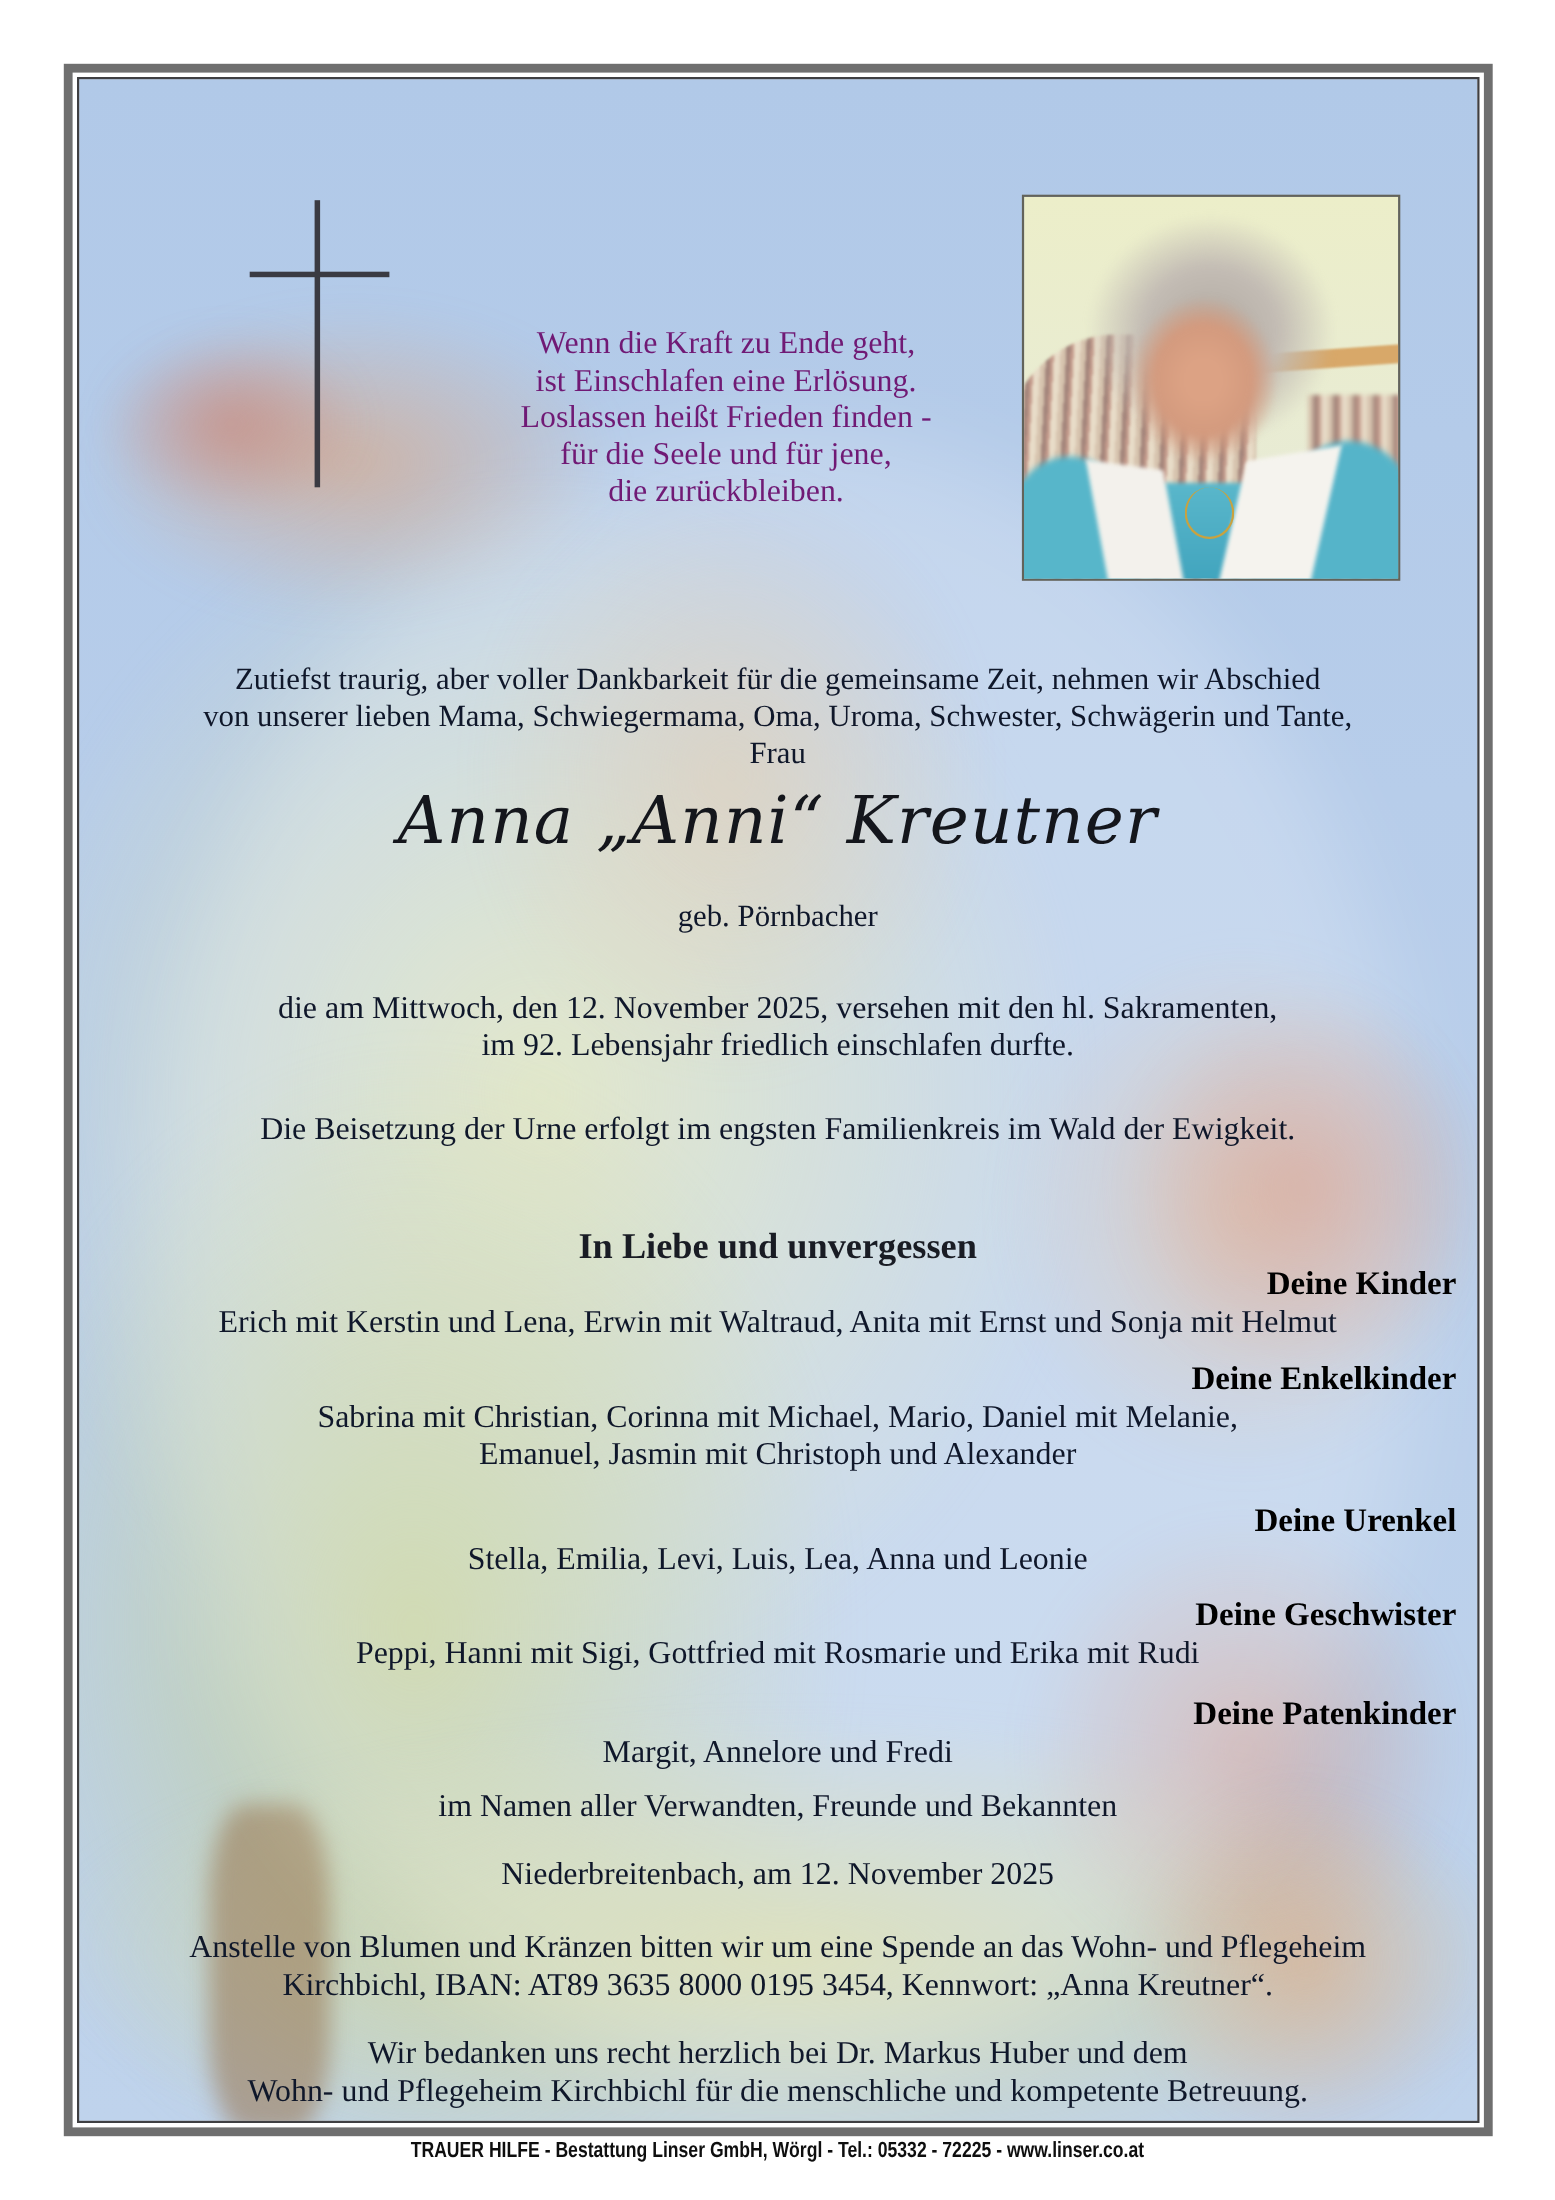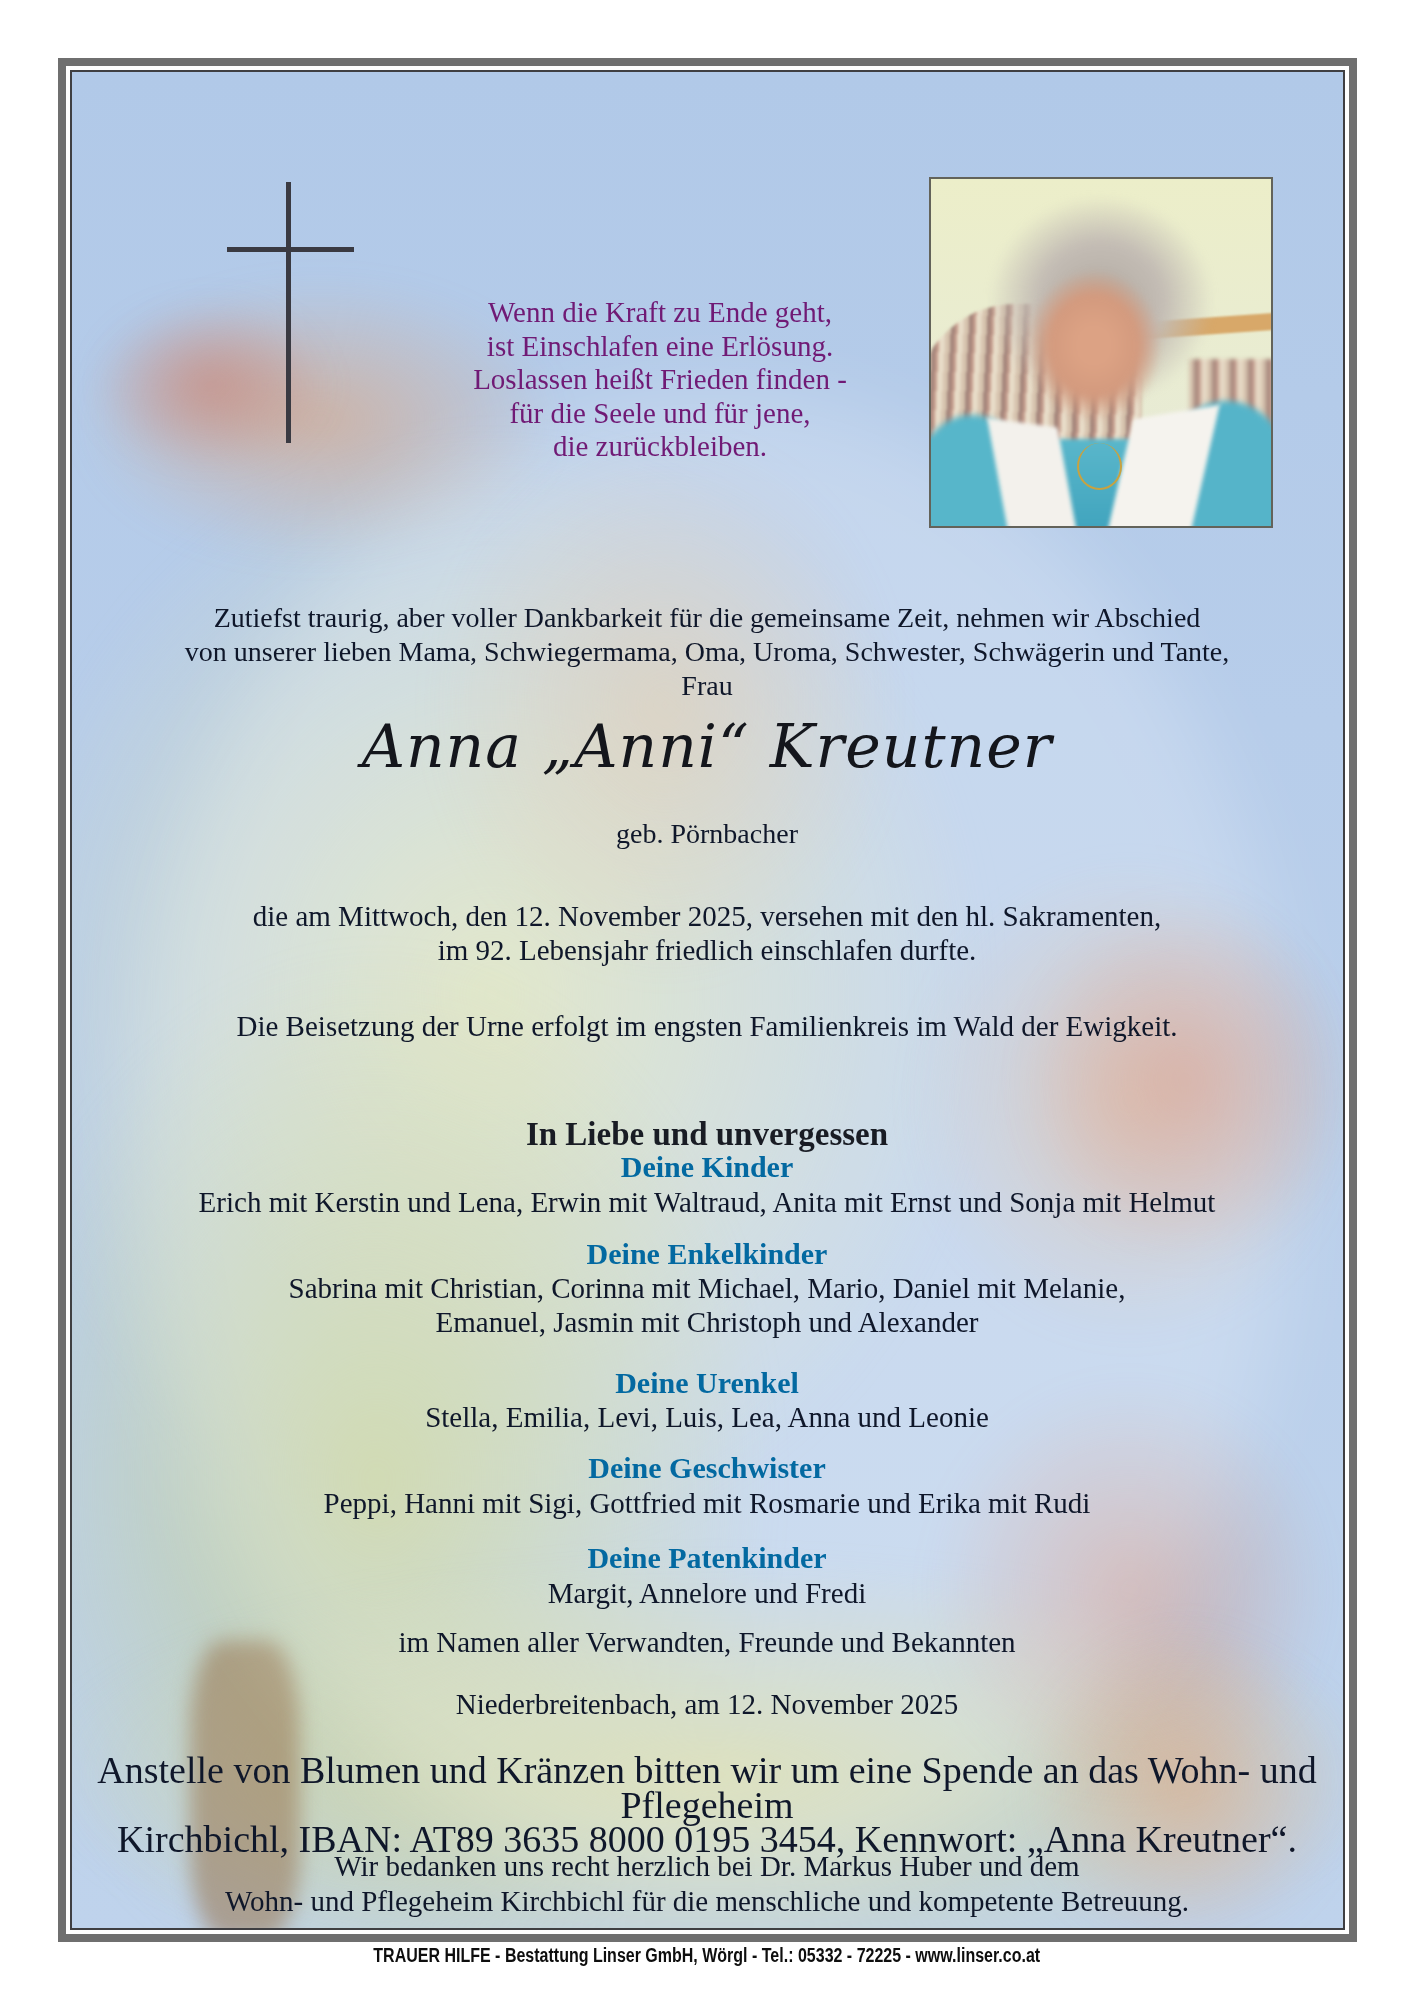--- a/index.html
+++ b/index.html
@@ -61,30 +61,30 @@
 
   
   .txt{position:absolute;left:90px;width:1234px;text-align:center;color:#0f172a;}
   .poem{left:360px;width:600px;top:296px;font-size:29px;line-height:33.5px;color:#701a75;}
   .intro{top:601px;font-size:28px;line-height:34px;}
   .name{top:704px;font-size:60px;line-height:84px;font-style:italic;font-family:"DejaVu Serif",serif;letter-spacing:1px;color:#14161c;}
   .geb{top:818px;font-size:28px;}
   .death{top:899px;font-size:29px;line-height:34px;}
   .burial{top:1010px;font-size:29px;}
   .inliebe{top:1116px;font-size:33px;font-weight:bold;color:#191c24;}
-  .sec-label{font-size:30px;font-weight:bold;color:#0369a1;}
+  .sec-label{font-size:30px;font-weight:bold;color:#000000;text-align:right;}
   .sec-names{font-size:29px;line-height:34px;}
   .lbl-kinder{top:1150px;} .nm-kinder{top:1185px;}
   .lbl-enkel{top:1237px;}  .nm-enkel{top:1271px;}
   .lbl-urenkel{top:1366px;}.nm-urenkel{top:1400px;}
   .lbl-geschw{top:1451px;} .nm-geschw{top:1486px;}
   .lbl-paten{top:1541px;}  .nm-paten{top:1576px;}
   .imnamen{top:1626px;font-size:29px;}
   .placedate{top:1688px;font-size:29px;}
-  .donation{top:1753px;font-size:38px;line-height:34.5px;}
+  .donation{top:1753px;font-size:29px;line-height:34.5px;}
   .thanks{top:1849px;font-size:29px;line-height:34.5px;}
   .footer{position:absolute;left:0;top:1944px;width:1414px;text-align:center;
     font-family:"Liberation Sans",sans-serif;font-weight:bold;font-size:20px;color:#0e0e0e;text-decoration:underline;}
   .footer span{display:inline-block;transform:scaleX(.8);transform-origin:center;white-space:nowrap;}
   .line{display:block;}
 </style>
 </head>
 <body>
 
 <div class="page">

